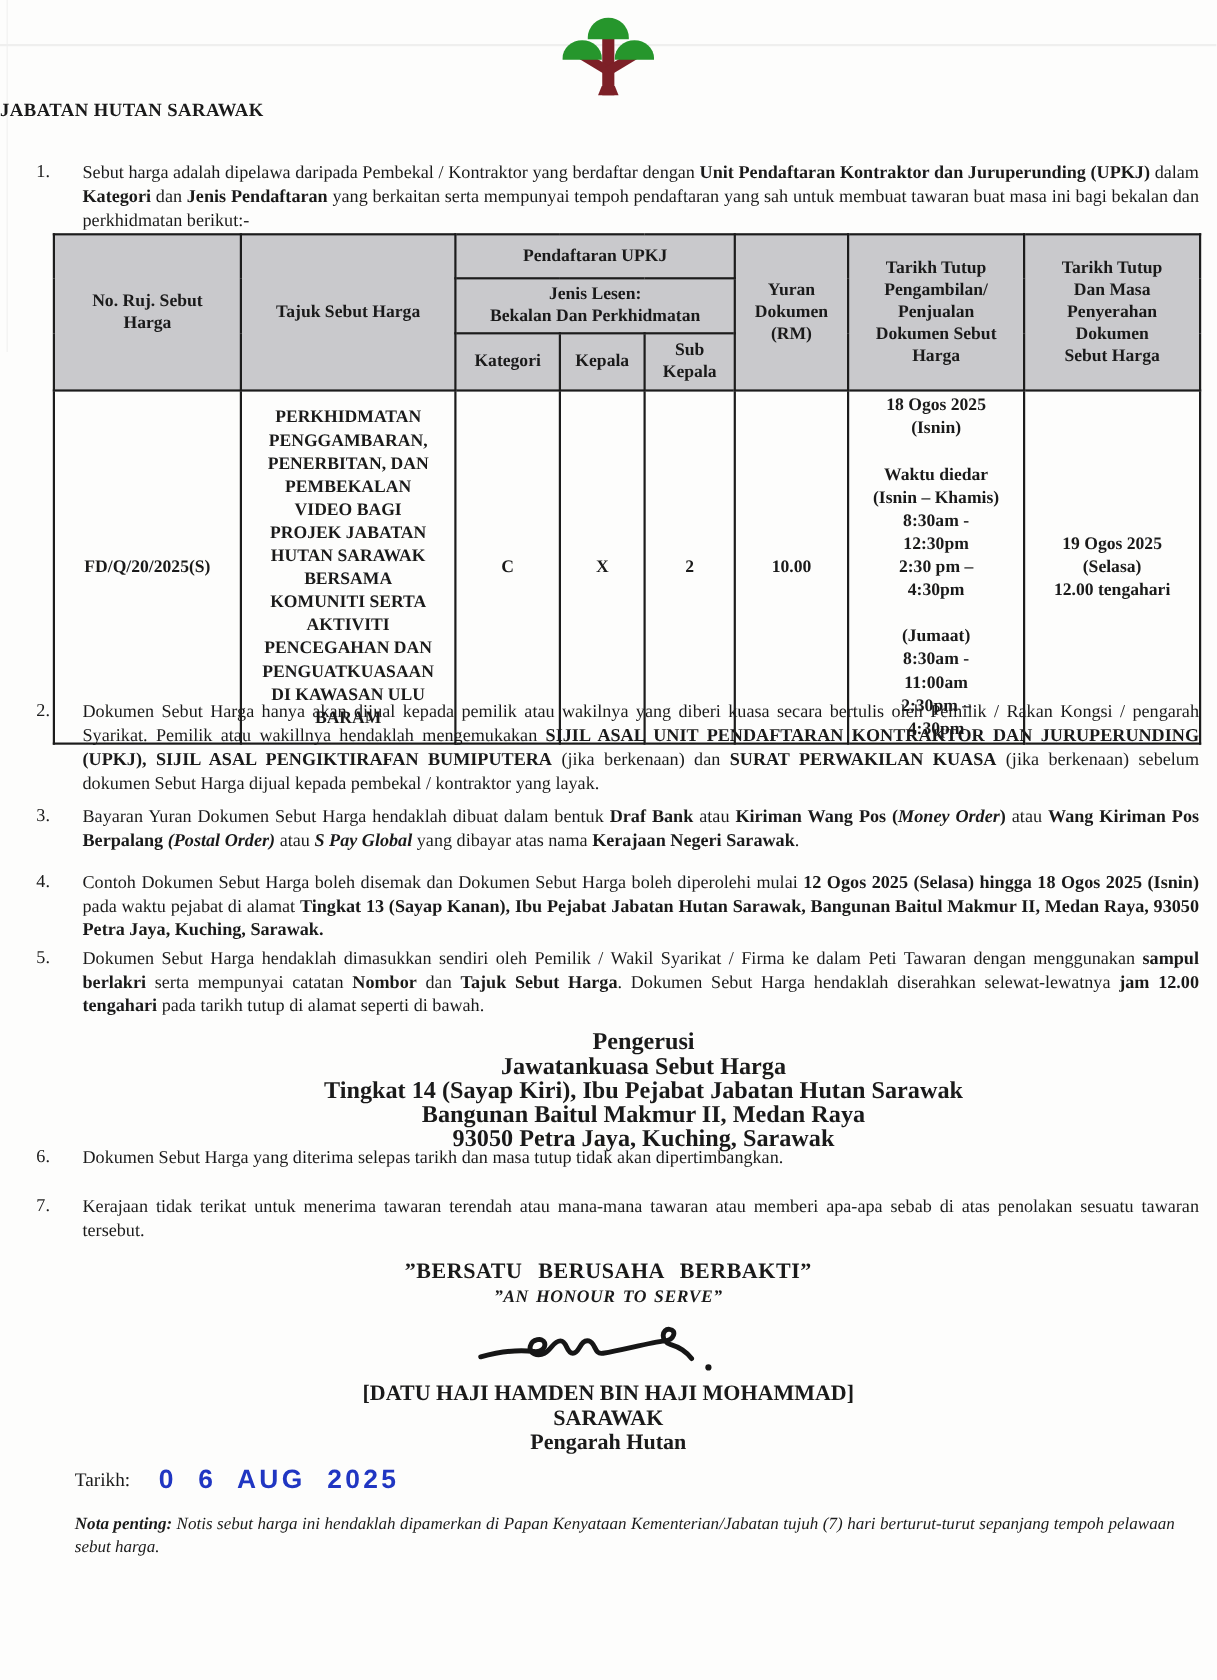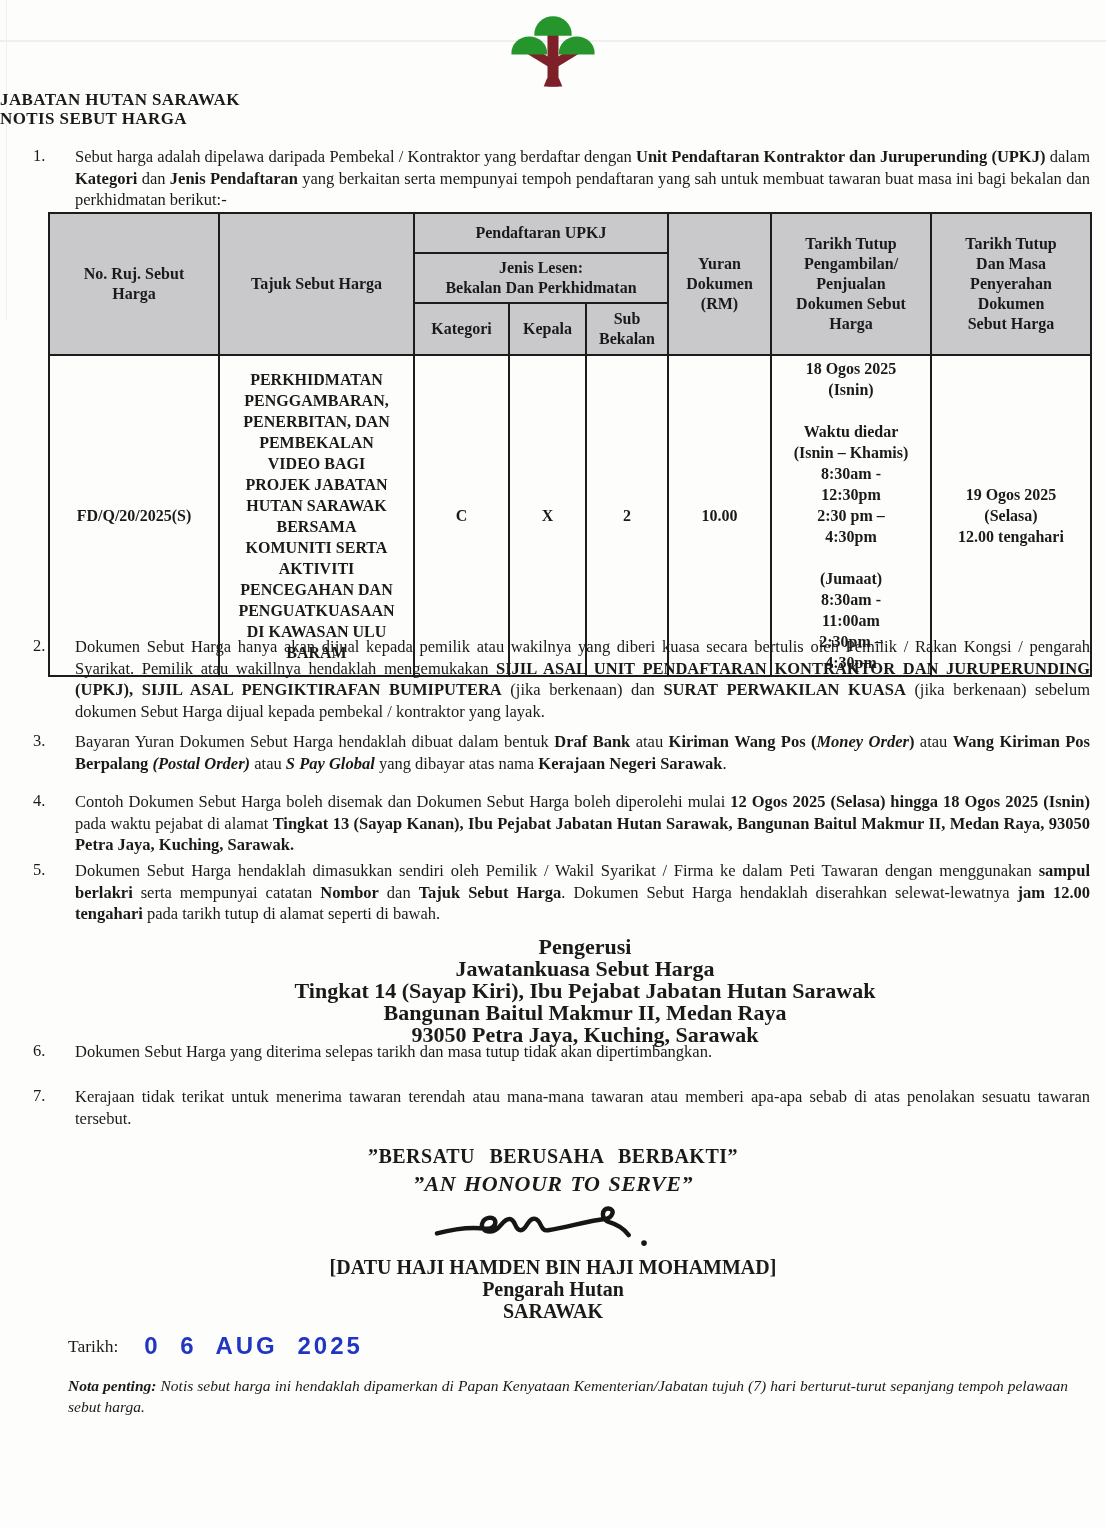--- a/index.html
+++ b/index.html
@@ -35,21 +35,21 @@
   tr.hrow2 th{height:44px;}
   tr.hrow3 th{height:46px;}
   tr.brow td{height:288px;}
 
   
   .address{position:absolute;left:0;top:936px;width:100%;text-align:center;
     font-weight:bold;font-size:22px;line-height:22px;padding-left:32px;}
   .motto1{position:absolute;left:0;top:1145px;width:100%;text-align:center;
     font-weight:bold;font-size:20px;letter-spacing:.5px;word-spacing:9px;}
   .motto2{position:absolute;left:0;top:1171px;width:100%;text-align:center;
-    font-weight:bold;font-style:italic;font-size:22px;letter-spacing:.5px;word-spacing:2px;}
+    font-weight:bold;font-style:italic;font-size:16px;letter-spacing:.5px;word-spacing:2px;}
   .sig-wrap{position:absolute;left:0;top:1198px;width:100%;text-align:center;}
   .signatory{position:absolute;left:0;top:1256px;width:100%;text-align:center;
     font-weight:bold;font-size:20px;line-height:22px;}
 
   
   .tarikh-row{position:absolute;left:68px;top:1330px;display:flex;align-items:baseline;}
   .tarikh-label{font-size:17.5px;}
   .tarikh-stamp{margin-left:26px;color:var(--stamp-blue,#2038c0);
     font-family:"Liberation Sans","DejaVu Sans",sans-serif;font-weight:bold;
     font-size:24px;letter-spacing:3px;word-spacing:10px;transform:translateY(2px);}
@@ -78,21 +78,20 @@
       <g fill="#26962c">
         <path d="M33,26 A22,21 0 0 1 77,26 L77,28 L33,28 Z"></path>
         <path d="M6,48 A21,19 0 0 1 48,48 L48,50 L6,50 Z"></path>
         <path d="M62,48 A21,19 0 0 1 104,48 L104,50 L62,50 Z"></path>
       </g>
     </svg>
   </div>
 
   <div class="titles">
     <div>JABATAN HUTAN SARAWAK</div>
-    <div>NOTIS SEBUT HARGA</div>
   </div>
 
   <div class="item" style="top:146px">
     <span class="num">1.</span>
     <span class="txt"><span>Sebut harga adalah dipelawa daripada Pembekal / Kontraktor yang berdaftar dengan </span><span style="font-weight: bold;">Unit Pendaftaran Kontraktor dan Juruperunding (UPKJ)</span><span> dalam </span><span style="font-weight: bold;">Kategori</span><span> dan </span><span style="font-weight: bold;">Jenis Pendaftaran</span><span> yang berkaitan serta mempunyai tempoh pendaftaran yang sah untuk membuat tawaran buat masa ini bagi bekalan dan perkhidmatan berikut:-</span></span>
   </div>
 
   <table class="grid">
     <colgroup>
       <col style="width:170px">
@@ -125,21 +124,21 @@
 Sebut Harga</th>
     </tr>
     <tr class="hrow2">
       <th colspan="3" class="pre">Jenis Lesen:
 Bekalan Dan Perkhidmatan</th>
     </tr>
     <tr class="hrow3">
       <th class="pre">Kategori</th>
       <th class="pre">Kepala</th>
       <th class="pre">Sub
-Bekalan</th>
+Kepala</th>
     </tr>
     <tr class="brow">
       <td class="bodycell">FD/Q/20/2025(S)</td>
       <td class="bodycell pre">PERKHIDMATAN
 PENGGAMBARAN,
 PENERBITAN, DAN
 PEMBEKALAN
 VIDEO BAGI
 PROJEK JABATAN
 HUTAN SARAWAK
@@ -219,22 +218,22 @@
 
   <div class="sig-wrap">
     <svg width="290" height="58" viewBox="0 0 300 72">
       <path d="M6,44 C28,38 50,36 66,38 C74,39 80,34 78,28 C76,22 64,24 62,32 C60,40 70,44 78,40 C86,36 88,26 96,26 C104,26 102,40 110,40 C118,40 118,24 128,26 C136,28 134,42 144,40 C168,36 196,28 214,26 C224,25 228,14 219,13 C211,12 208,26 220,30 C230,33 238,38 244,46" fill="none" stroke="#161616" stroke-width="5.5" stroke-linecap="round" stroke-linejoin="round"></path>
       <circle cx="263" cy="56" r="3.5" fill="#161616"></circle>
     </svg>
   </div>
 
   <div class="signatory">
     <div>[DATU HAJI HAMDEN BIN HAJI MOHAMMAD]</div>
+    <div>SARAWAK</div>
     <div>Pengarah Hutan</div>
-    <div>SARAWAK</div>
   </div>
 
   <div class="tarikh-row">
     <span class="tarikh-label">Tarikh:</span>
     <span class="tarikh-stamp">0 6 AUG 2025</span>
   </div>
 
   <div class="nota"><span style="font-weight: bold; font-style: italic;">Nota penting:</span><span style="font-style: italic;"> Notis sebut harga ini hendaklah dipamerkan di Papan Kenyataan Kementerian/Jabatan tujuh (7) hari berturut-turut sepanjang tempoh pelawaan sebut harga.</span></div>
 </div>
 

